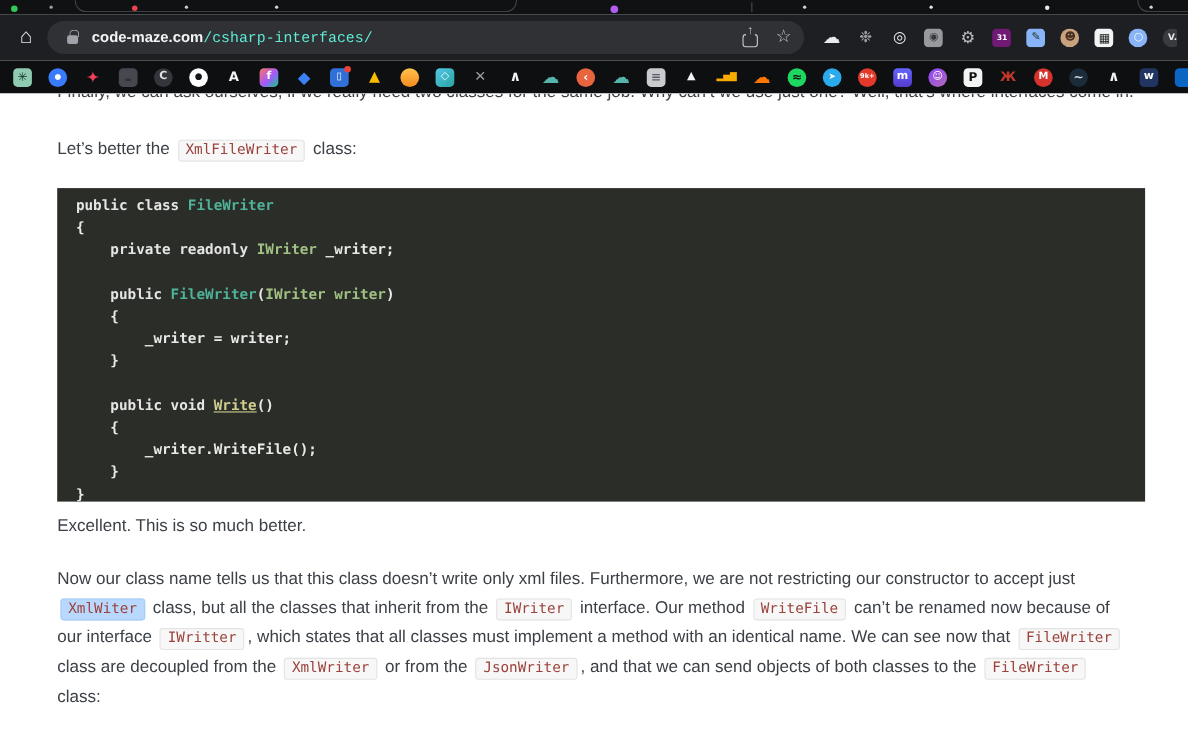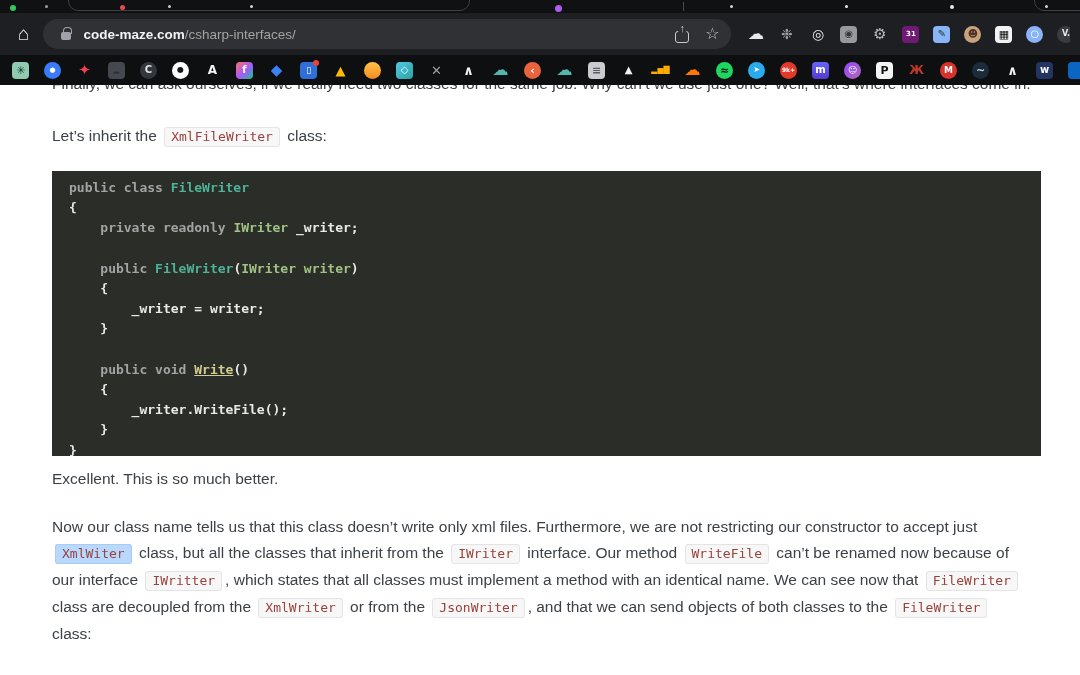--- a/index.html
+++ b/index.html
@@ -18,21 +18,21 @@
   .tdivider { position:absolute; top:2px; width:1px; height:9px; background:#4a4c50; }
 
   
   .toolbar { height:42px; background:#1e1f22; display:flex; align-items:center; flex:none; padding:0 10px; }
   .home { color:#dfe1e5; font-size:19px; line-height:1; margin:0 4px 2px 8px; cursor:default; }
   .omnibox { height:30px; width:688px; background:#303134; border-radius:15px; display:flex; align-items:center; padding:0 12px 0 16px; margin-left:10px; flex:none; }
   .lock { position:relative; width:10px; height:8px; background:#9fa3a9; border-radius:2px; margin:3px 12px 0 2px; flex:none; }
   .lock::before { content:""; position:absolute; top:-5px; left:1.5px; width:7px; height:6px; border:1.6px solid #9fa3a9; border-bottom:none; border-radius:4px 4px 0 0; }
   .url { font-size:13.5px; flex:1; white-space:nowrap; overflow:hidden; }
   .host { color:#f1f3f4; font-weight:bold; }
-  .path { color:#a3a3a3; }
+  .path { color:#5eead4;font-family:Liberation Mono, monospace; }
   .share { position:relative; width:14px; height:17px; margin-left:auto; flex:none; }
   .share::before { content:""; position:absolute; left:0; right:0; top:5px; bottom:0; border:1.6px solid #c7cacf; border-radius:3px; }
   .share::after { content:"↑"; position:absolute; top:-3px; left:50%; transform:translateX(-50%); font-size:11px; color:#c7cacf; background:#303134; padding:0 1px; line-height:1; }
   .star { color:#c7cacf; font-size:16px; line-height:1; margin-left:16px; flex:none; }
   .extensions { display:flex; align-items:center; gap:14px; margin-left:16px; overflow:hidden; }
 
   
   .fav { position:relative; width:17px; height:17px; display:flex; align-items:center; justify-content:center; flex:none; }
   .fav.circle { border-radius:50%; }
   .fav.round { border-radius:4px; }
@@ -50,21 +50,21 @@
   .para { font-size:15.5px; line-height:26px; margin:0; color:#3c4147; }
   .intro { margin-top:29px; }
   .excellent { margin-top:10px; }
   .body-para { margin-top:22px; max-width:985px; }
   .icode { font-family:"DejaVu Sans Mono", monospace; font-size:13px; color:#9a423b; background:#f7f7f7; border:1px solid #e4e4e4; border-radius:3px; padding:1px 6px 2px; margin:0 3px; white-space:nowrap; }
   .icode.sel { background:#b9d8fd; border-color:#a9ccf6; }
 
   
   .codeblock { margin:21px 0 0 0; width:989px; height:285px; background:#2a2d28; padding:7px 0 0 17px; font-family:"DejaVu Sans Mono", monospace; font-weight:bold; font-size:13px; line-height:20.2px; overflow:hidden; }
   .cline { white-space:pre; min-height:20.2px; }
-  .tk-k   { color:#a3a3a3; }
+  .tk-k   { color:#e5e5e5; }
   .tk-cls { color:#4fb39a; }
   .tk-g   { color:#a2c284; }
   .tk-m   { color:#d2cd90;text-decoration:underline; }
   .tk-p   { color:#e9e9e7; }
 </style>
 </head>
 <body>
 
 <div class="browser">
 
@@ -231,19 +231,19 @@
       </span>
       <span class="fav round" style="background: rgb(10, 102, 194);">
         <span class="glyph" style="color: rgb(255, 255, 255); font-size: 8px; padding-left: 22px;">in</span>
       </span>
     </div>
 
   <div class="page">
     <div class="clip-line">
       <p>Finally, we can ask ourselves, if we really need two classes for the same job. Why can’t we use just one? Well, that’s where interfaces come in.</p>
     </div>
-    <p class="para intro"><span>Let’s inherit the </span><code class="icode">XmlFileWriter</code><span> class:</span></p>
+    <p class="para intro"><span>Let’s better the </span><code class="icode">XmlFileWriter</code><span> class:</span></p>
     <pre class="codeblock"><div class="cline"><span class="tk-k">public class </span><span class="tk-cls">FileWriter</span></div><div class="cline"><span class="tk-p">{</span></div><div class="cline"><span class="tk-p">    </span><span class="tk-k">private readonly </span><span class="tk-g">IWriter</span><span class="tk-p"> _writer;</span></div><div class="cline">&nbsp;</div><div class="cline"><span class="tk-p">    </span><span class="tk-k">public </span><span class="tk-cls">FileWriter</span><span class="tk-p">(</span><span class="tk-g">IWriter writer</span><span class="tk-p">)</span></div><div class="cline"><span class="tk-p">    {</span></div><div class="cline"><span class="tk-p">        _writer = writer;</span></div><div class="cline"><span class="tk-p">    }</span></div><div class="cline">&nbsp;</div><div class="cline"><span class="tk-p">    </span><span class="tk-k">public void </span><span class="tk-m">Write</span><span class="tk-p">()</span></div><div class="cline"><span class="tk-p">    {</span></div><div class="cline"><span class="tk-p">        _writer.WriteFile();</span></div><div class="cline"><span class="tk-p">    }</span></div><div class="cline"><span class="tk-p">}</span></div></pre>
     <p class="para excellent">Excellent. This is so much better.</p>
     <p class="para body-para"><span>Now our class name tells us that this class doesn’t write only xml files. Furthermore, we are not restricting our constructor to accept just </span><code class="icode sel">XmlWiter</code><span> class, but all the classes that inherit from the </span><code class="icode">IWriter</code><span> interface. Our method </span><code class="icode">WriteFile</code><span> can’t be renamed now because of our interface </span><code class="icode">IWritter</code><span>, which states that all classes must implement a method with an identical name. We can see now that </span><code class="icode">FileWriter</code><span> class are decoupled from the </span><code class="icode">XmlWriter</code><span> or from the </span><code class="icode">JsonWriter</code><span>, and that we can send objects of both classes to the </span><code class="icode">FileWriter</code><span> class:</span></p>
   </div>
 
 </div>
 
 </body></html>

